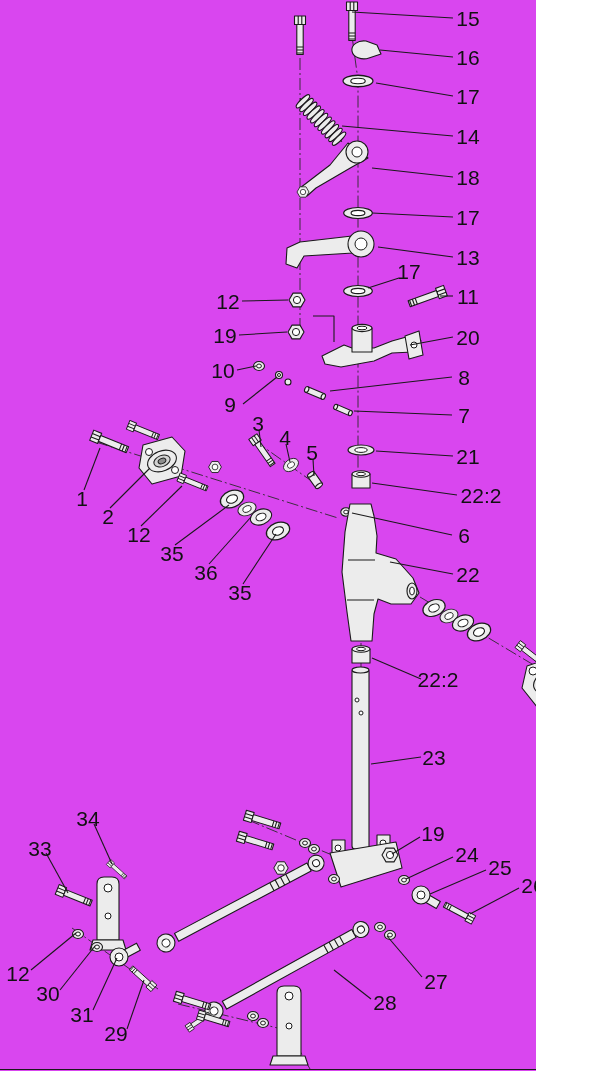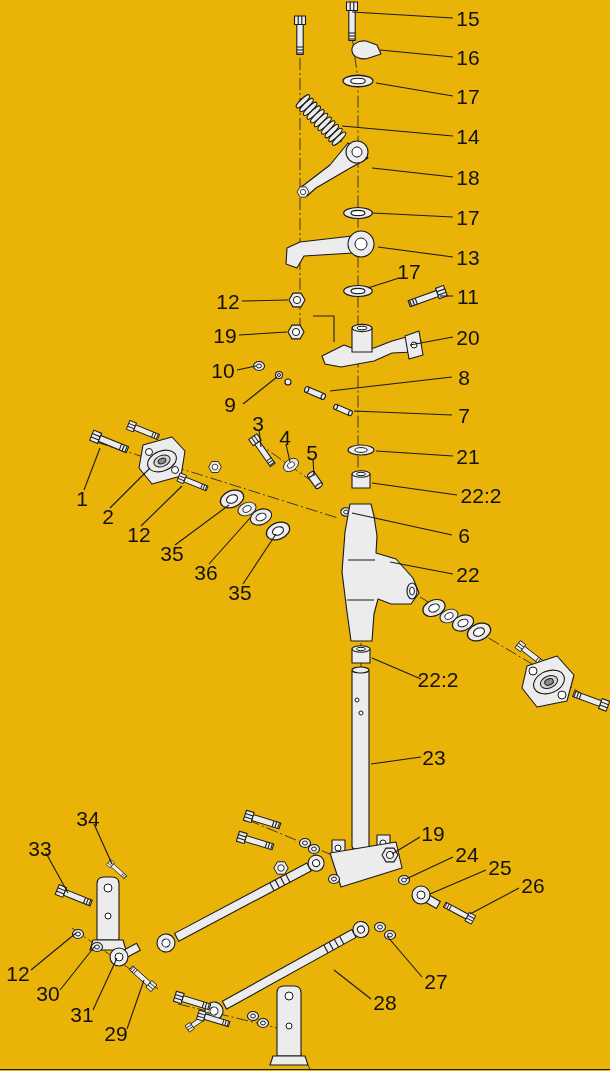--- a/index.html
+++ b/index.html
@@ -1,16 +1,16 @@
 <!DOCTYPE html>
 <html><head>
 <meta charset="utf-8">
 <style>
   html,body { margin:0; padding:0; background:#ffffff; }
-  #page { width:610px; height:1071px; position:relative; background:#eab308; overflow:hidden; }
+  #page { width:536px; height:1071px; position:relative; background:#d946ef; overflow:hidden; }
   svg { display:block; }
   .p  { fill:#ececec; stroke:#1a1a1a; stroke-width:1.1; stroke-linejoin:round; }
   .pw { fill:#ffffff; stroke:#1a1a1a; stroke-width:1;   stroke-linejoin:round; }
   .pm { fill:#d2d2d2; stroke:#1a1a1a; stroke-width:1; }
   .ph { fill:#8d8d8d; stroke:#1a1a1a; stroke-width:1; }
   .ln { fill:none;    stroke:#1a1a1a; stroke-width:1.1; stroke-linejoin:round; }
   .cl { fill:none;    stroke:#2a2a2a; stroke-width:0.9; stroke-dasharray:12 3 2 3; }
   .leader  { stroke:#1a1a1a; stroke-width:1.1; }
   .callout { font-family:"Liberation Sans", sans-serif; font-size:21px; fill:#111111; }
 </style>

